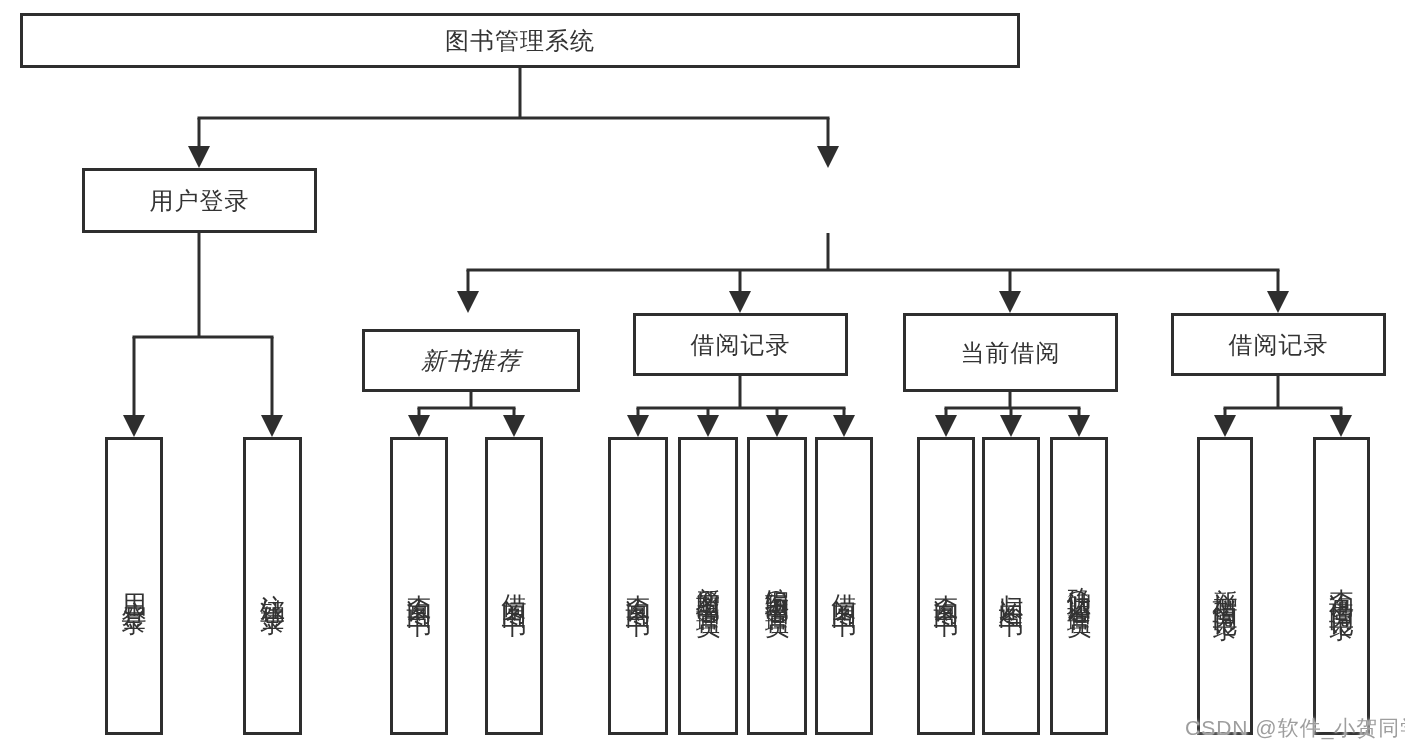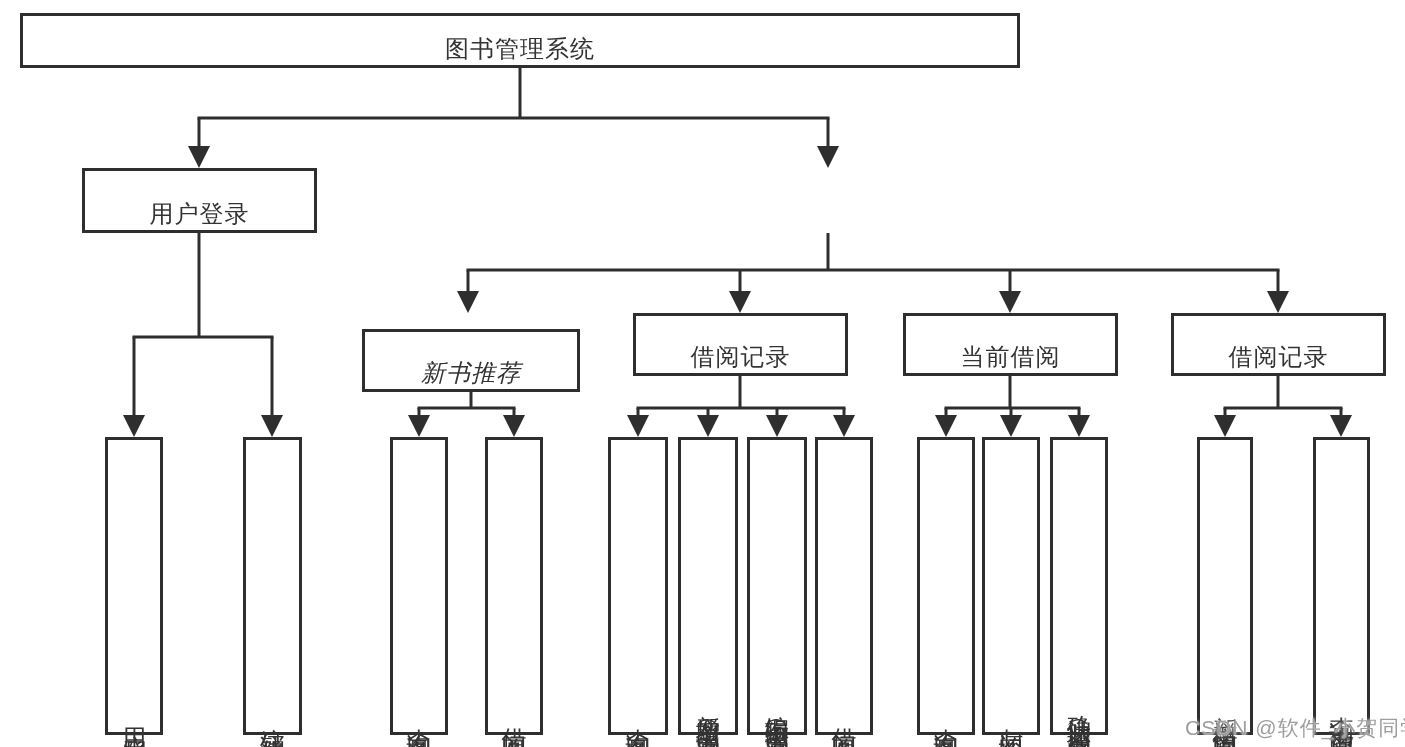--- a/index.html
+++ b/index.html
@@ -16,36 +16,36 @@
     position: absolute;
     left: 0; top: 0;
     width: 1405px; height: 747px;
   }
   .box {
     position: absolute;
     box-sizing: border-box;
     background: #ffffff;
     border: 3px solid #2e2e2e;
     display: flex;
-    align-items: flex-end;
+    align-items: center;
     justify-content: center;
     text-align: center;
   }
   .hlabel {
     font-size: 24px;
     letter-spacing: 1px;
     white-space: nowrap;
     color: #333333;
   }
   .root-box    { left: 20px;   top: 13px;  width: 1000px; height: 55px; }
   .l2-login    { left: 82px;   top: 168px; width: 235px;  height: 65px; }
   .l2-mgmt     { left: 711px;  top: 168px; width: 236px;  height: 65px; }
   .l3-newbook  { left: 362px;  top: 329px; width: 218px;  height: 63px; font-style: italic; }
   .l3-borrow   { left: 633px;  top: 313px; width: 215px;  height: 63px; }
-  .l3-current  { left: 903px;  top: 313px; width: 215px;  height: 63px; }
+  .l3-current  { left: 903px;  top: 313px; width: 215px;  height: 79px; }
   .l3-records  { left: 1171px; top: 313px; width: 215px;  height: 63px; }
   .leaf { top: 437px; height: 298px; }
   .vlabel {
     writing-mode: vertical-rl;
     font-size: 25px;
     letter-spacing: 6px;
     line-height: 1;
     color: #333333;
   }
   .leaf-1  { left: 105px;  width: 58px; }

